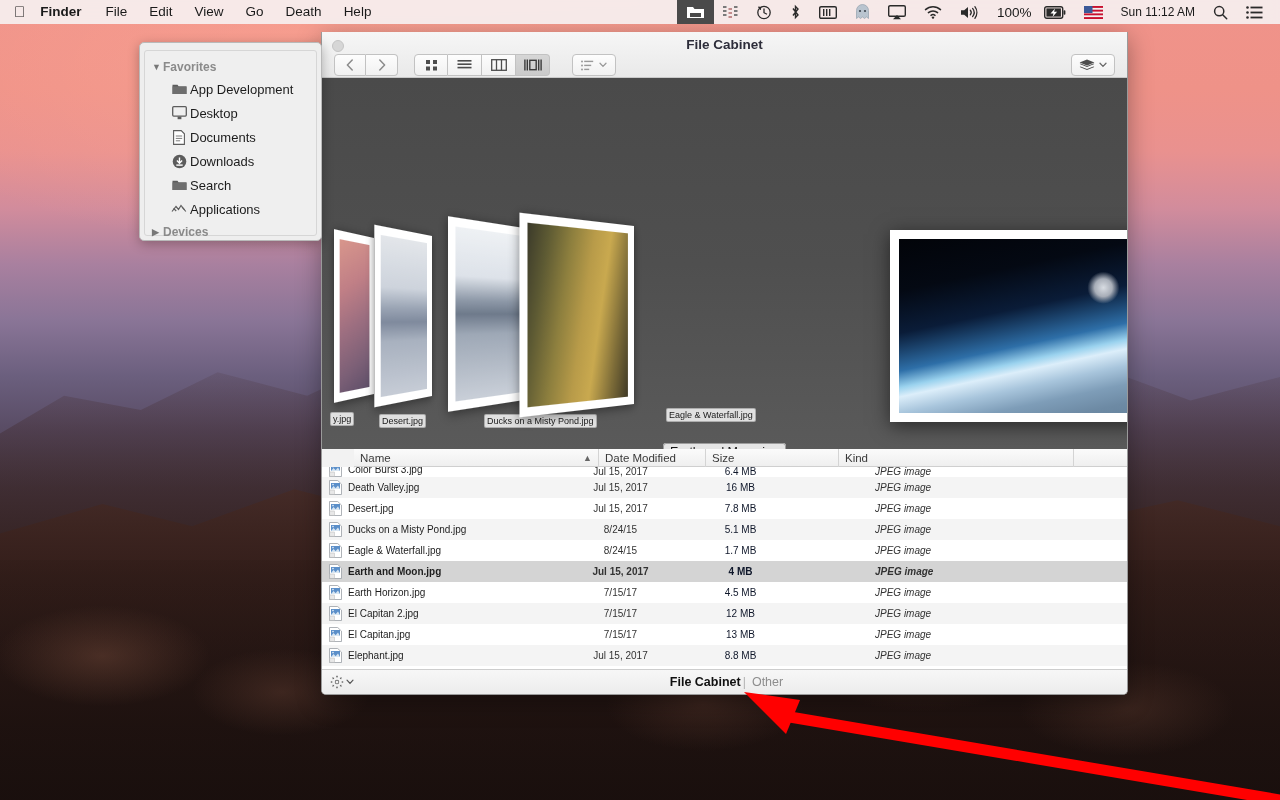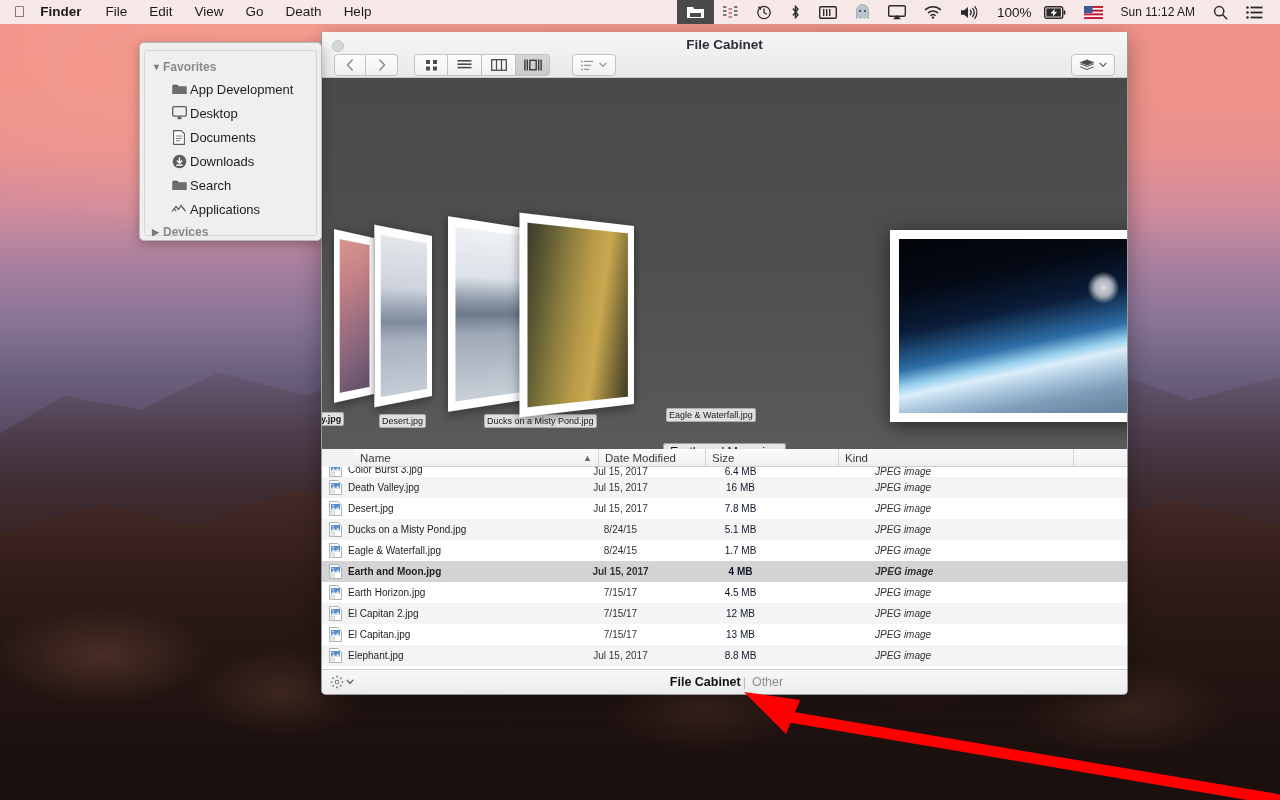--- a/index.html
+++ b/index.html
@@ -563,21 +563,21 @@
       </div>
     </div>
   </div>
 
   <div id="coverflow">
 
     <div class="cf-item" style="left:-12px;top:160px;">
       <div class="cf-frame" style="width:64px;height:156px;transform:perspective(520px) rotateY(56deg);transform-origin:right center;">
         <div class="cf-img" style="background:linear-gradient(155deg,#d8968c 0%,#c07f86 30%,#9c6e80 55%,#7b5f76 80%,#5f4f69 100%);"></div>
       </div>
-      <div class="cf-label" style="left:8px;top:174px;font-weight:bold;">y.jpg</div>
+      <div class="cf-label" style="left:20px;top:174px;">y.jpg</div>
     </div>
 
     <div class="cf-item" style="left:28px;top:158px;">
       <div class="cf-frame" style="width:82px;height:160px;transform:perspective(520px) rotateY(52deg);transform-origin:right center;">
         <div class="cf-img" style="background:linear-gradient(180deg,#e3e6ea 0%,#cdd3dc 32%,#9aa4b4 45%,#7f8a9d 54%,#a8b1bf 66%,#c6ccd6 100%);"></div>
       </div>
       <div class="cf-label" style="left:29px;top:178px;">Desert.jpg</div>
     </div>
 
     <div class="cf-item" style="left:105px;top:152px;">

